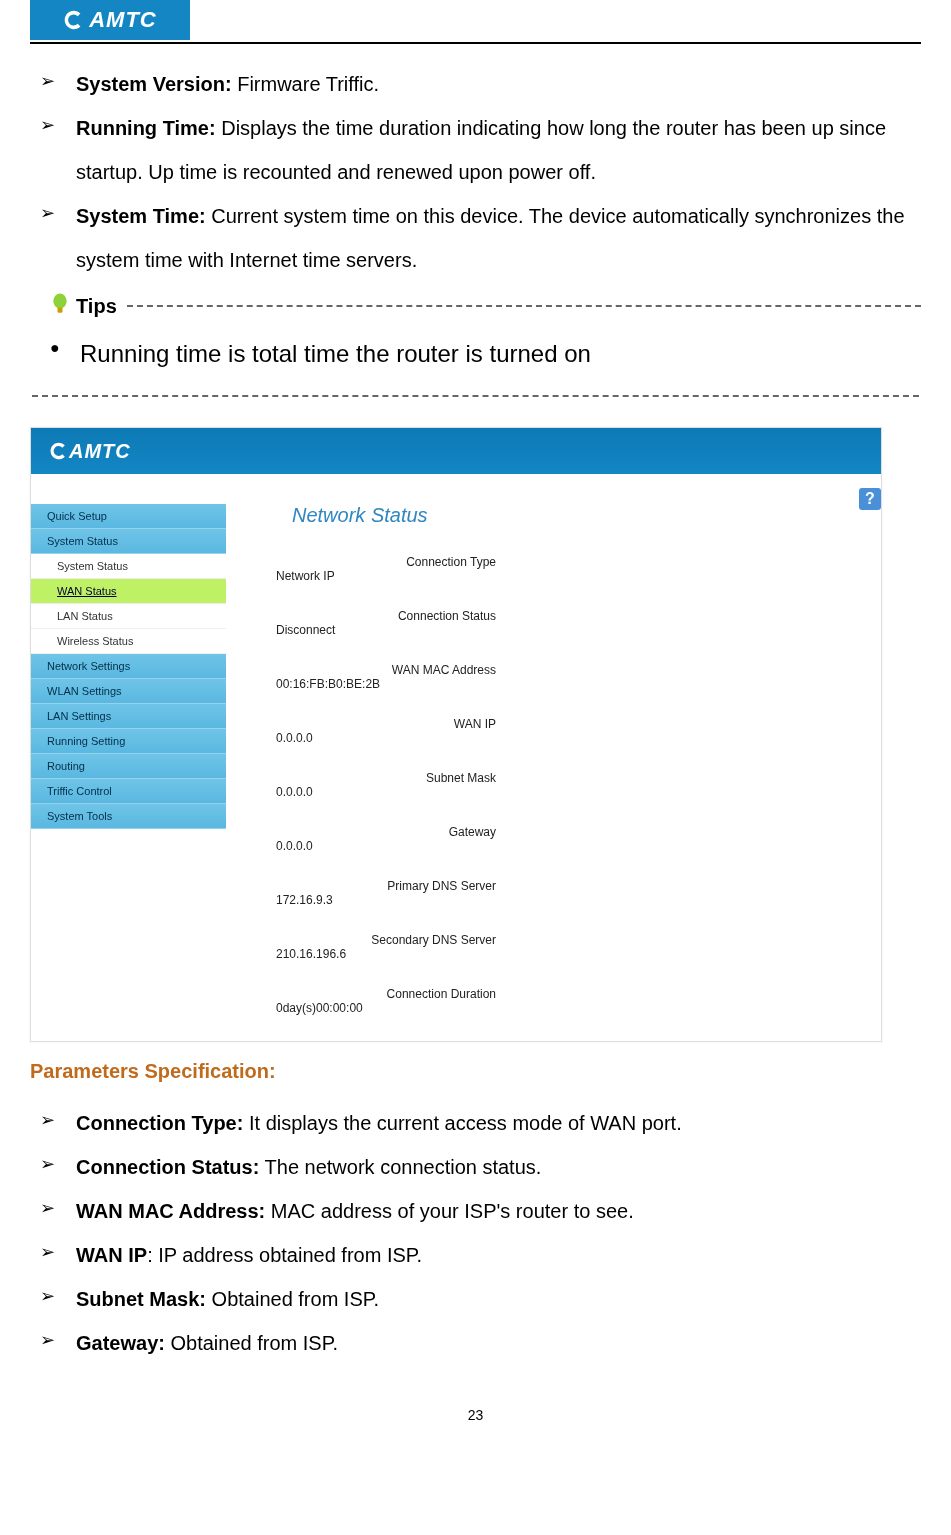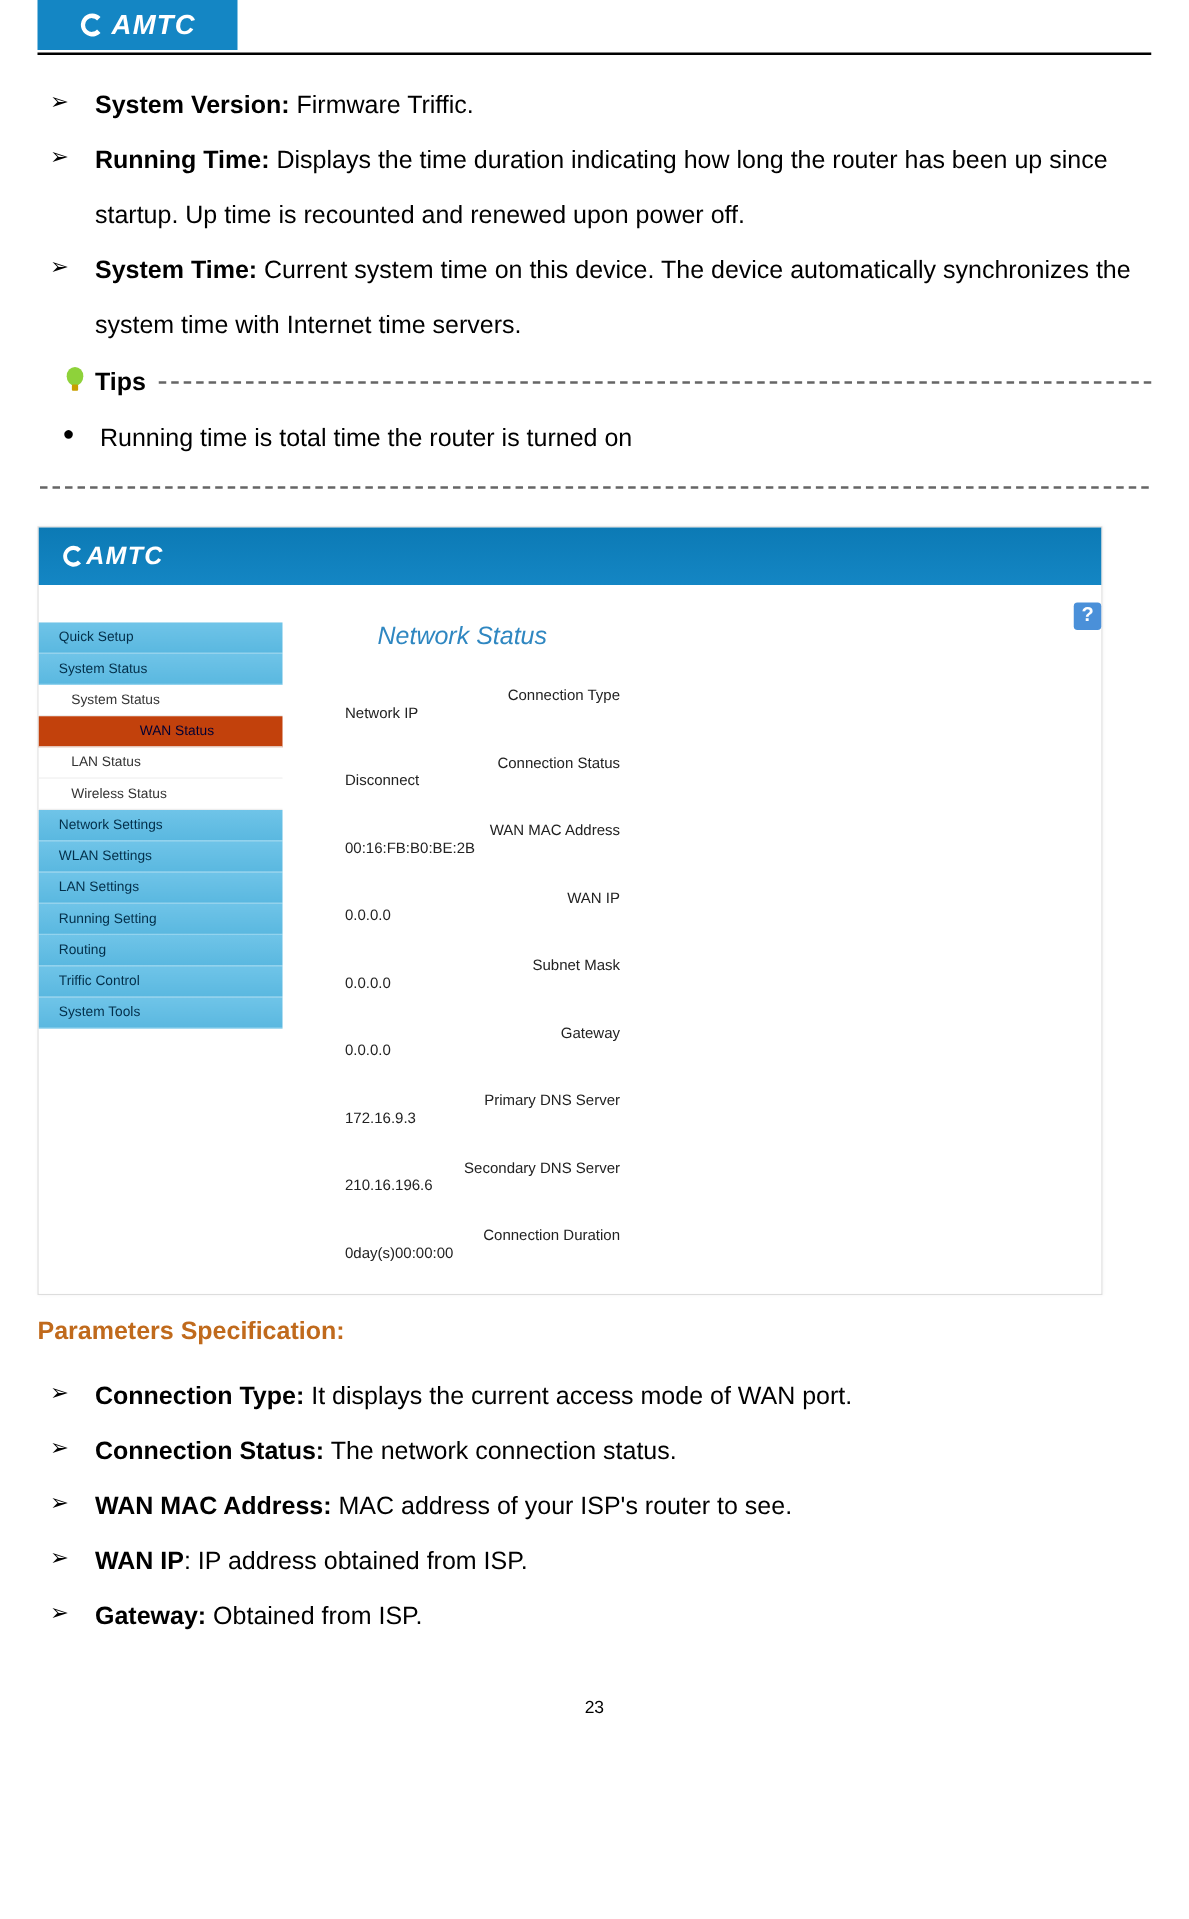--- a/index.html
+++ b/index.html
@@ -81,21 +81,21 @@
     margin: 22px 2px 30px 2px;
   }
   .bullet-list {
     margin: 15px 0 0 20px;
     padding: 0;
     list-style: none;
   }
   .bullet-list li {
     position: relative;
     padding-left: 30px;
-    font-size: 20px;
+    font-size: 24px;
     line-height: 1.6;
   }
   .bullet-list li::before {
     content: "●";
     position: absolute;
     left: 0;
     top: 0;
     font-size: 16px;
   }
   .section-head {
@@ -160,35 +160,35 @@
     background: linear-gradient(#6fc4e8,#5ab8e0);
     color: #032f4a;
   }
   .sb-l2 {
     background: #fff;
     padding-left: 26px;
     color: #333;
     border-bottom: 1px solid #eee;
   }
   .sb-l2.active {
-    background: #c2410c;
+    background: #bef264;
     color: #003;
-    text-align: center;
+    text-decoration: underline;
   }
   .content {
     flex: 1;
     padding: 30px 0 0 50px;
     position:relative;
   }
   .content-title {
     color: #2f87c1;
     font-size: 20px;
     font-style: italic;
     margin-bottom: 28px;
-    margin-left: 26px;
+    margin-left: 16px;
   }
   .field-row {
     display: flex;
     align-items: flex-start;
     margin-bottom: 26px;
     font-size: 12px;
     color: #222;
     flex-direction: column;
   }
   .field-label {
@@ -314,17 +314,18 @@
     </div>
   </div>
 
   <div class="param-head">Parameters Specification:</div>
 
   <ul class="spec-list">
     <li><span class="term">Connection Type:</span><span> It displays the current access mode of WAN port.</span></li>
     <li><span class="term">Connection Status:</span><span> The network connection status.</span></li>
     <li><span class="term">WAN MAC Address:</span><span> MAC address of your ISP's router to see.</span></li>
     <li><span class="term">WAN IP</span><span>: IP address obtained from ISP.</span></li>
+    <li><span class="term">Subnet Mask:</span><span> Obtained from ISP.</span></li>
     <li><span class="term">Gateway:</span><span> Obtained from ISP.</span></li>
   </ul>
 
   <div class="page-num">23</div>
 </div>
 
 </body></html>

